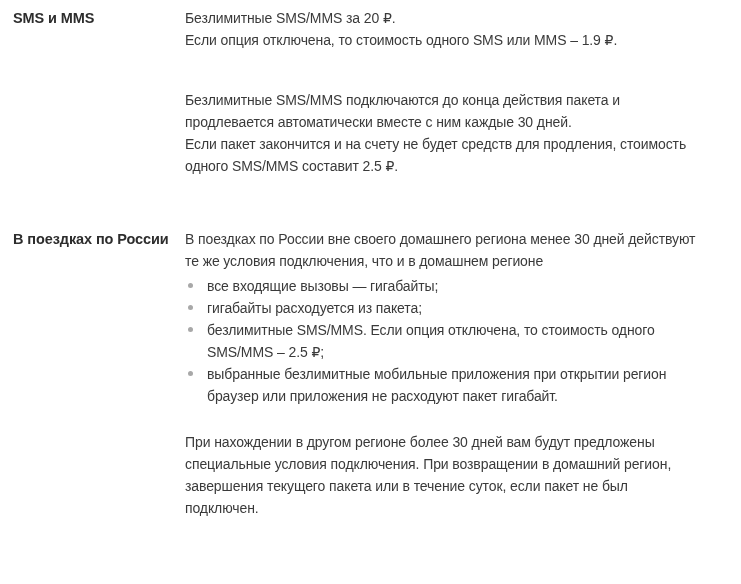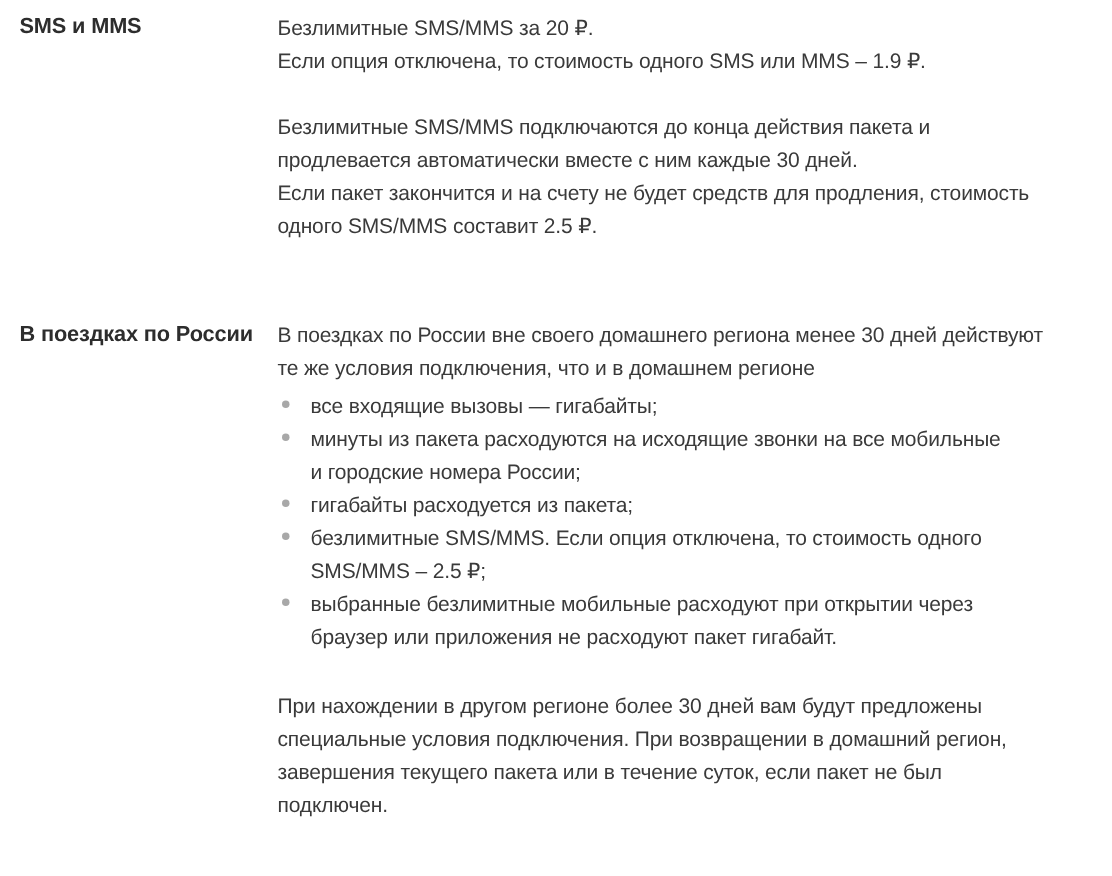--- a/index.html
+++ b/index.html
@@ -39,21 +39,21 @@
     letter-spacing: -0.1px;
     white-space: nowrap;
   }
   .content-col { flex: 1 1 auto; min-width: 0; }
   .line {
     font-size: 14px;
     line-height: 22px;
     letter-spacing: -0.1px;
     white-space: nowrap;
   }
-  .paragraph + .paragraph { margin-top: 22px; }
+  .paragraph + .paragraph { margin-top: 38px; }
   .bullet-list { margin-top: 3px; }
   .bullet-list + .paragraph { margin-top: 24px; }
   .bullet-item { position: relative; padding-left: 22px; }
   .bullet-dot {
     position: absolute;
     left: 3px;
     top: 8px;
     width: 5px;
     height: 5px;
     border-radius: 50%;
@@ -94,41 +94,34 @@
           <div class="bullet-list">
             <div class="bullet-item">
               <span class="bullet-dot"></span>
               <div class="bullet-text">
                 <div class="line">все входящие вызовы — гигабайты;</div>
               </div>
             </div>
             <div class="bullet-item">
               <span class="bullet-dot"></span>
               <div class="bullet-text">
-                <div class="line">минуты из пакета расходуются на исходящие звонки на все мобильные</div>
-                <div class="line">и городские номера России;</div>
-              </div>
-            </div>
-            <div class="bullet-item">
-              <span class="bullet-dot"></span>
-              <div class="bullet-text">
                 <div class="line">гигабайты расходуется из пакета;</div>
               </div>
             </div>
             <div class="bullet-item">
               <span class="bullet-dot"></span>
               <div class="bullet-text">
                 <div class="line">безлимитные SMS/MMS. Если опция отключена, то стоимость одного</div>
                 <div class="line">SMS/MMS – 2.5 ₽;</div>
               </div>
             </div>
             <div class="bullet-item">
               <span class="bullet-dot"></span>
               <div class="bullet-text">
-                <div class="line">выбранные безлимитные мобильные расходуют при открытии через</div>
+                <div class="line">выбранные безлимитные мобильные приложения при открытии регион</div>
                 <div class="line">браузер или приложения не расходуют пакет гигабайт.</div>
               </div>
             </div>
           </div>
           <div class="paragraph">
             <div class="line">При нахождении в другом регионе более 30 дней вам будут предложены</div>
             <div class="line">специальные условия подключения. При возвращении в домашний регион,</div>
             <div class="line">завершения текущего пакета или в течение суток, если пакет не был</div>
             <div class="line">подключен.</div>
           </div>

